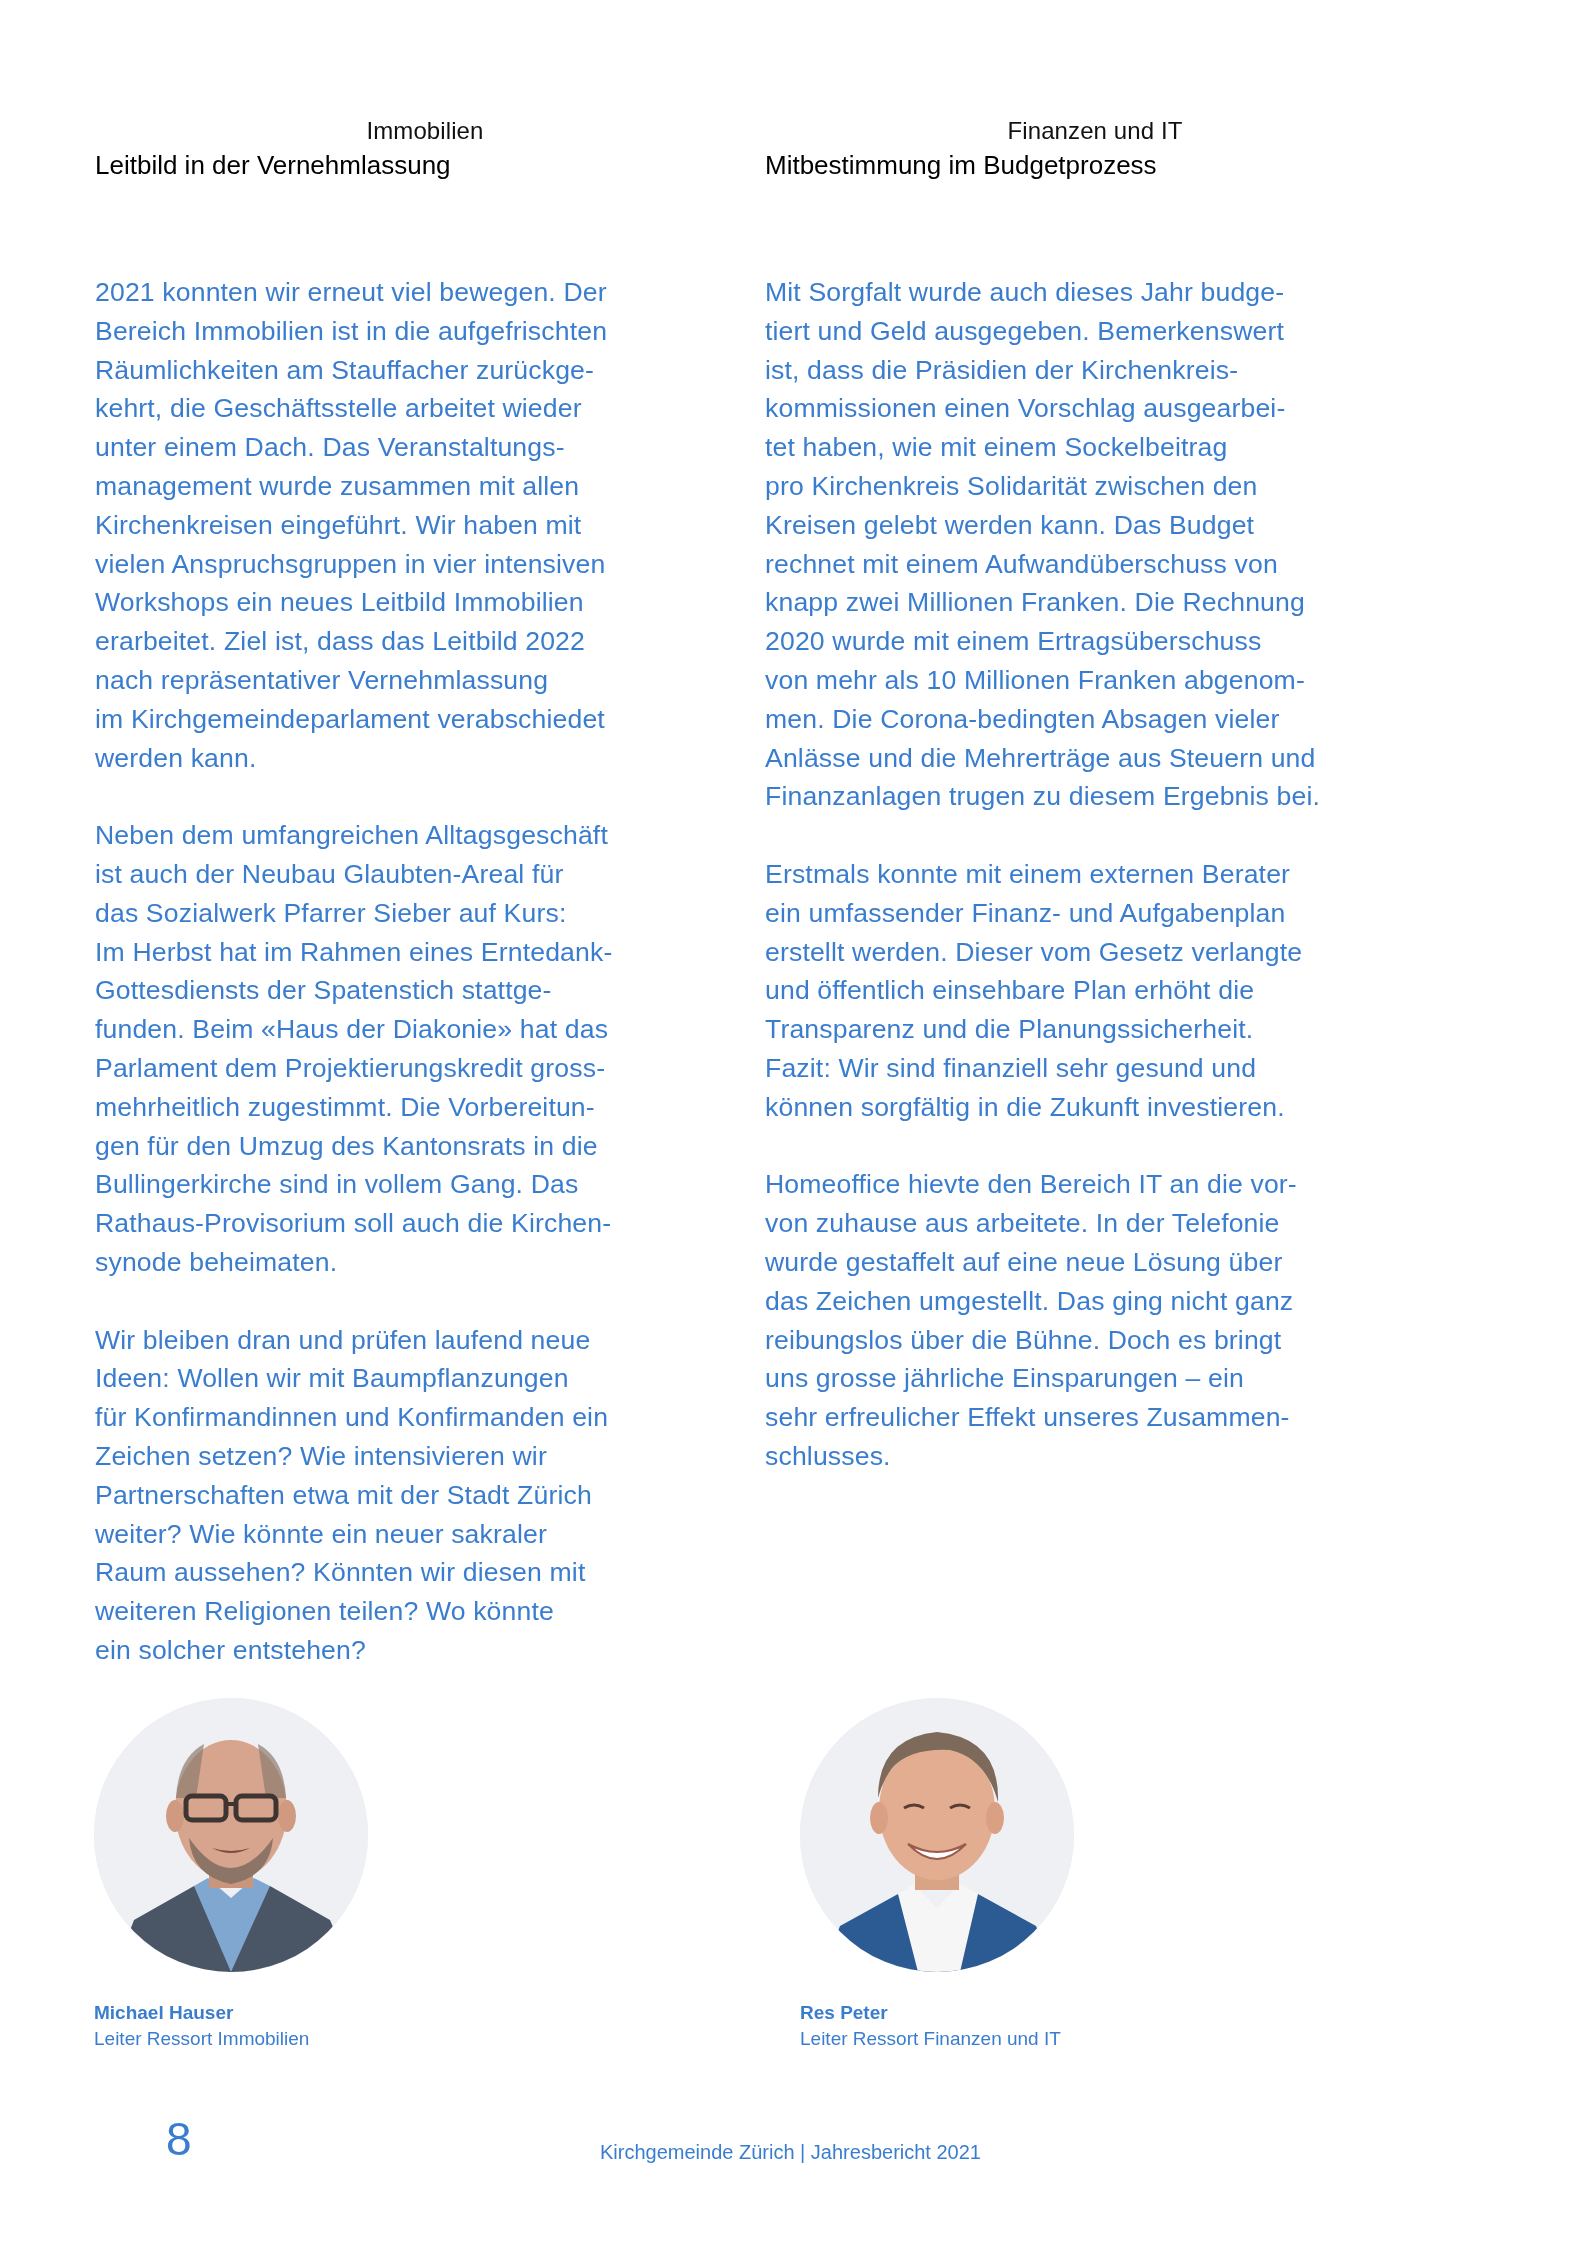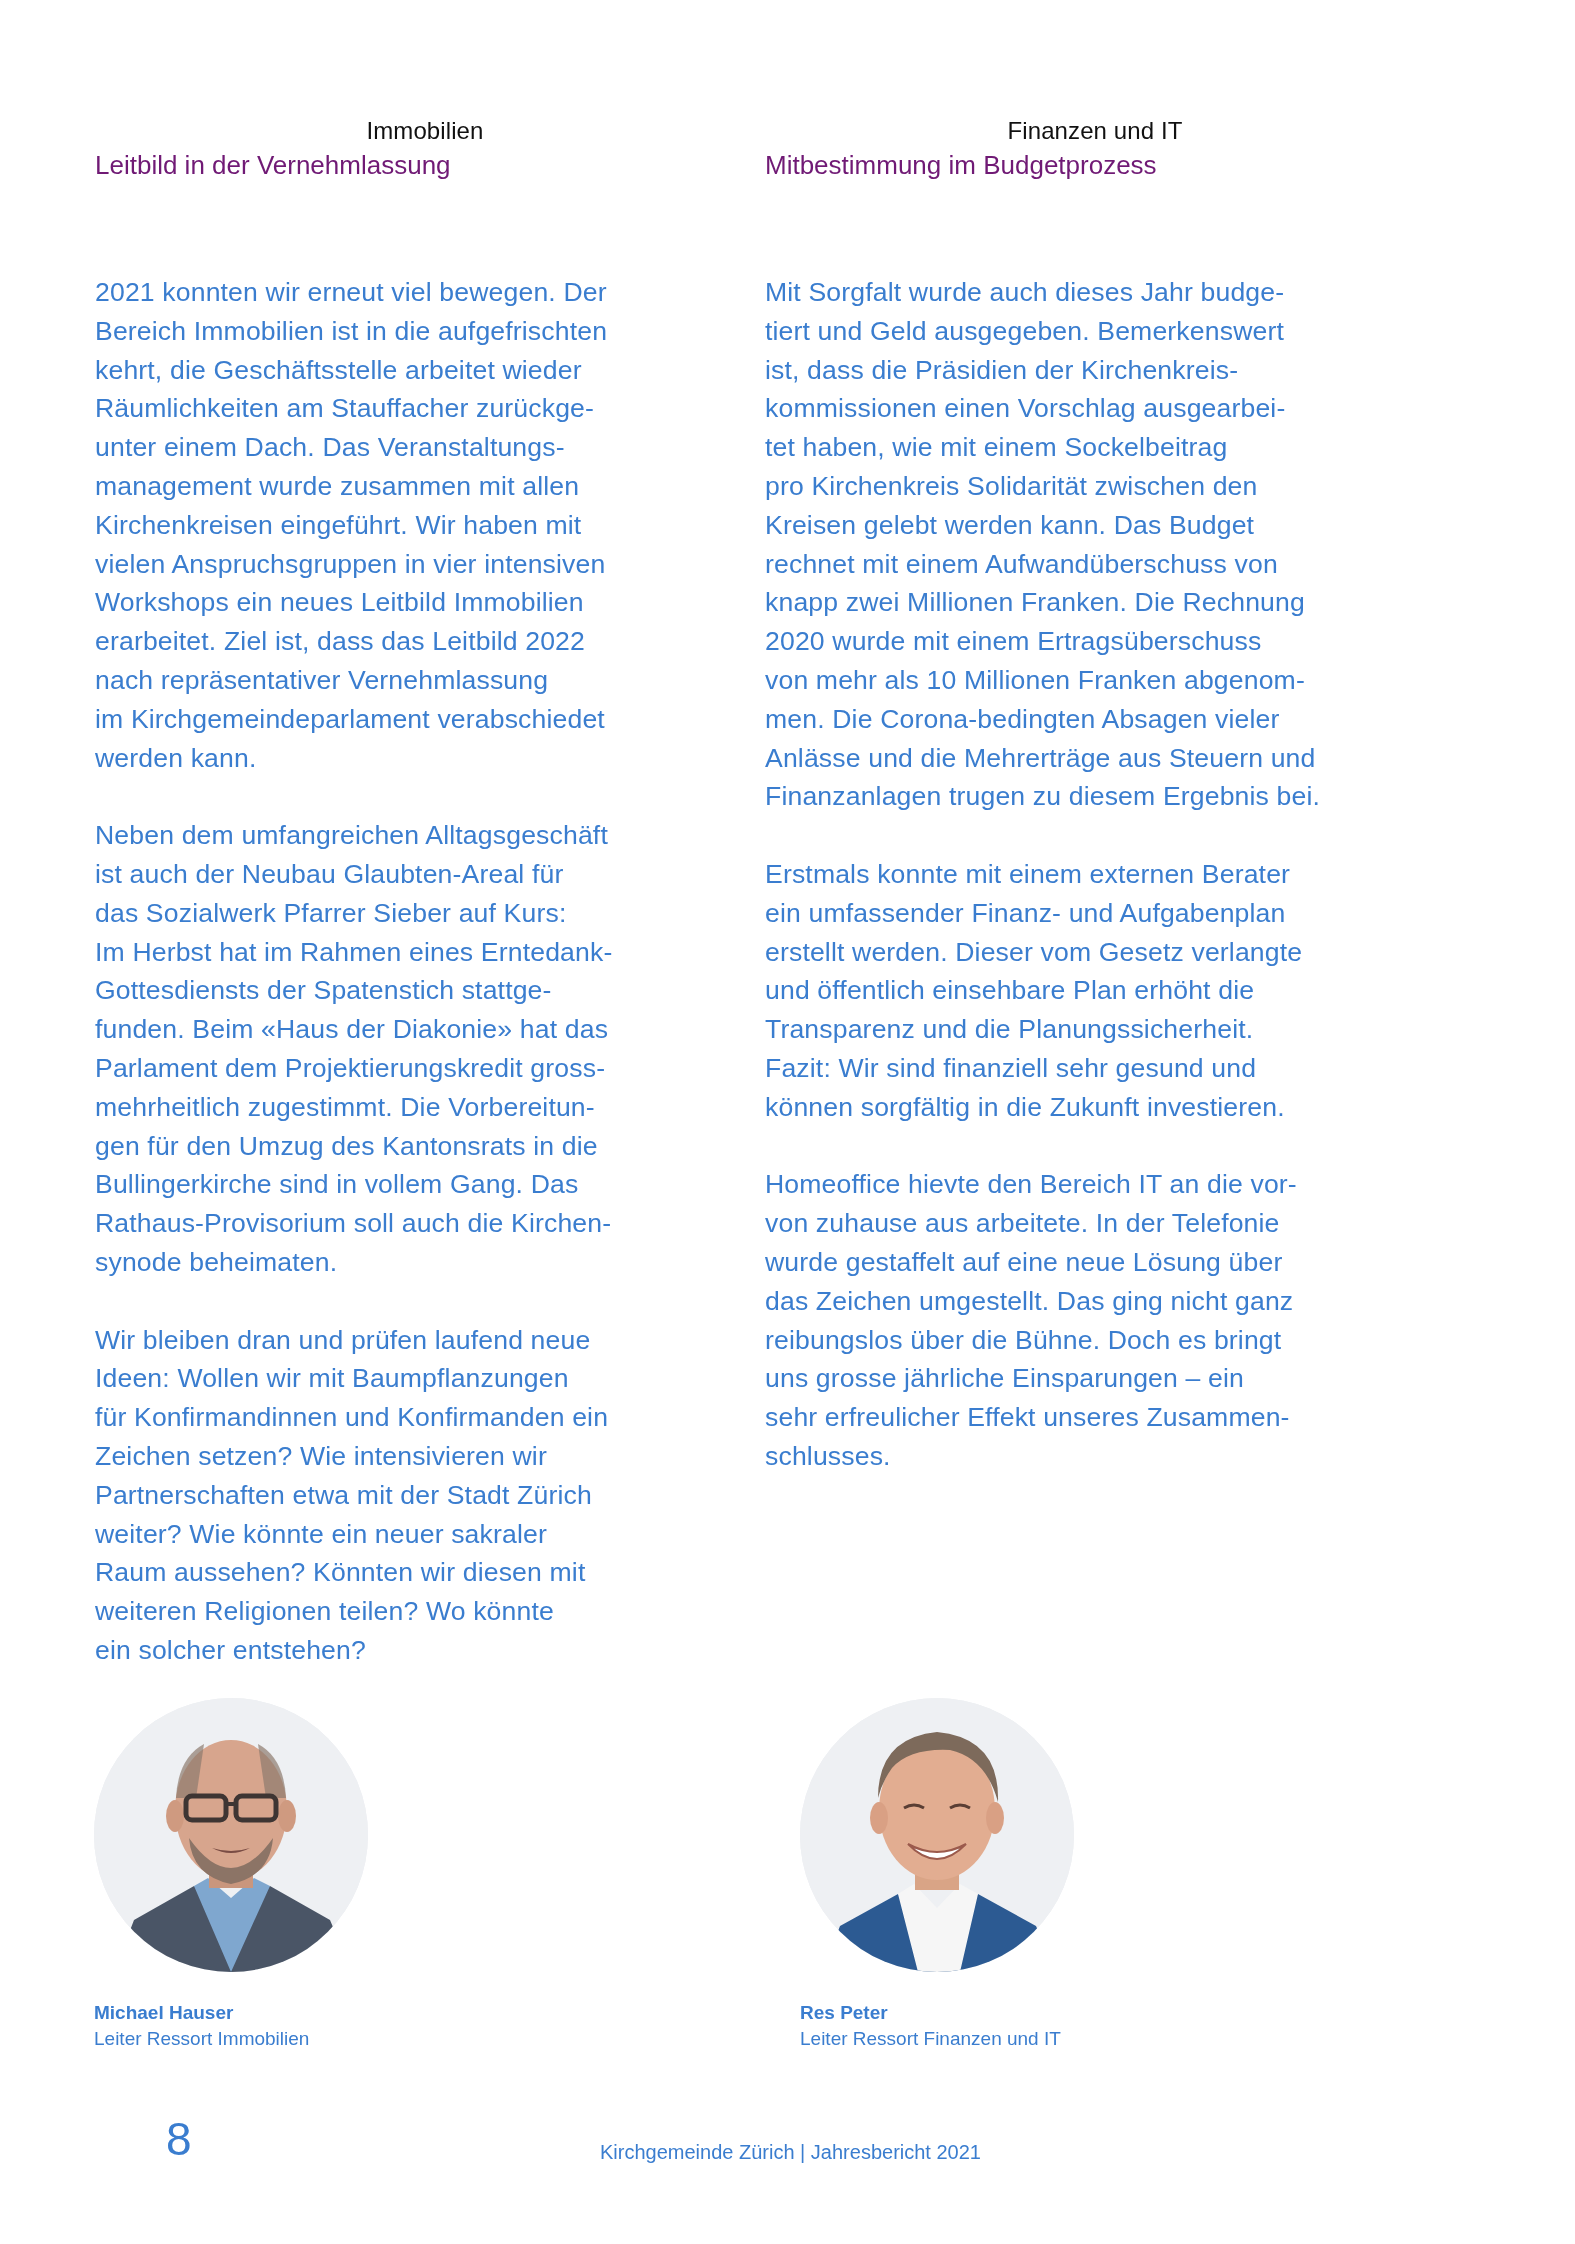--- a/index.html
+++ b/index.html
@@ -26,21 +26,21 @@
       font-size: 24px;
       line-height: 34px;
       color: #111111;
       font-weight: normal;
       letter-spacing: 0.1px;
       text-align: center;
     }
     .section-subtitle {
       font-size: 26px;
       line-height: 34px;
-      color: #701a75;
+      color: #000000;
       font-weight: normal;
       margin-top: 0px;
     }
     .body-text {
       margin-top: 91px;
     }
     .paragraph {
       font-size: 26.6px;
       line-height: 38.8px;
       color: #3a7dcf;
@@ -108,22 +108,22 @@
 </head>
 <body>
 
 <section class="column col-left">
   <h2 class="section-title">Immobilien</h2>
   <h3 class="section-subtitle">Leitbild in der Vernehmlassung</h3>
   <div class="body-text">
     <p class="paragraph">
         <span class="line">2021 konnten wir erneut viel bewegen. Der</span>
         <span class="line">Bereich Immobilien ist in die aufgefrischten</span>
+        <span class="line">Räumlichkeiten am Stauffacher zurückge-</span>
         <span class="line">kehrt, die Geschäftsstelle arbeitet wieder</span>
-        <span class="line">Räumlichkeiten am Stauffacher zurückge-</span>
         <span class="line">unter einem Dach. Das Veranstaltungs-</span>
         <span class="line">management wurde zusammen mit allen</span>
         <span class="line">Kirchenkreisen eingeführt. Wir haben mit</span>
         <span class="line">vielen Anspruchsgruppen in vier intensiven</span>
         <span class="line">Workshops ein neues Leitbild Immobilien</span>
         <span class="line">erarbeitet. Ziel ist, dass das Leitbild 2022</span>
         <span class="line">nach repräsentativer Vernehmlassung</span>
         <span class="line">im Kirchgemeindeparlament verabschiedet</span>
         <span class="line">werden kann.</span>
       </p>

